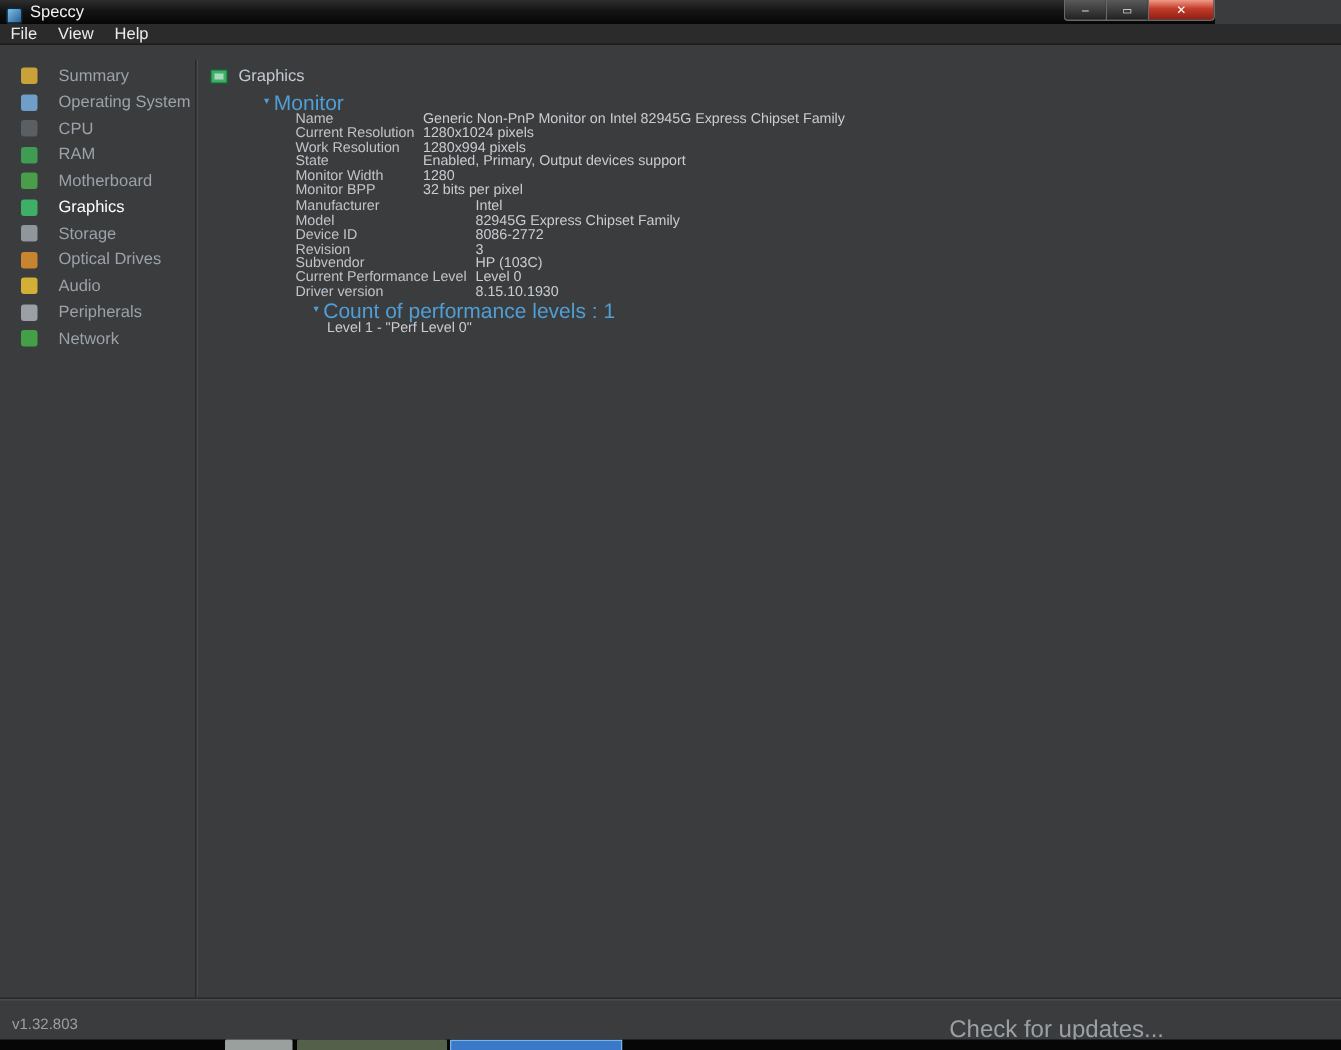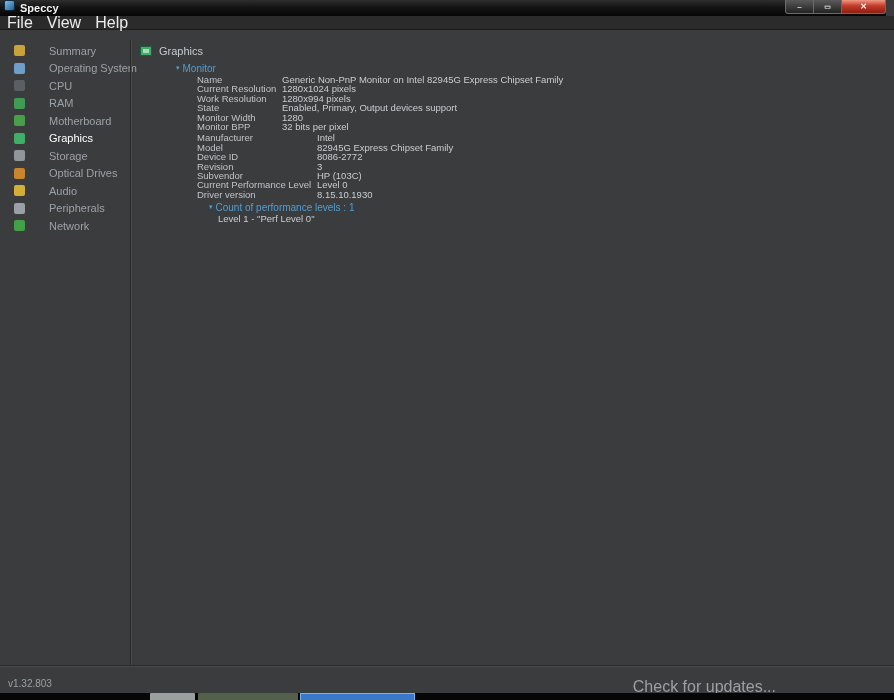--- a/index.html
+++ b/index.html
@@ -5,23 +5,23 @@
   * { margin:0; padding:0; box-sizing:border-box; }
   html,body { width:894px; height:700px; overflow:hidden; }
   body {
     font-family:"Liberation Sans", sans-serif;
     background:#3b3c3e;
     color:#c3c8cc;
     position:relative;
   }
   
   .titlebar {
-    position:absolute; top:0; left:0; width:886px; height:16px;
+    position:absolute; top:0; left:0; width:810px; height:16px;
     background:linear-gradient(#2e2e2e 0%, #141414 45%, #060606 100%);
-    display:flex; align-items:flex-start;font-weight:bold;
+    display:flex; align-items:flex-end;
   }
   .app-icon {
     width:11px; height:11px; margin:0 5px 0 4px; border-radius:2px;
     background:linear-gradient(135deg,#7cc2ea,#2a5d8f);
     border:1px solid #0d2a42;
   }
   .win-title { font-size:11px; color:#f2f2f2; line-height:16px; }
   .win-buttons { position:absolute; right:0; top:0; display:flex; }
   .win-btn {
     height:14px; border:1px solid #6a6a6a; border-top:none;
@@ -37,25 +37,25 @@
     width:45px; border-radius:0 0 3px 0;
     background:linear-gradient(#f09a86,#c23b2a 45%,#8f1f12);
   }
   .win-btn.close::before { content:"✕"; color:#fff; font-size:8px; }
   
   .menubar {
     position:absolute; top:16px; left:0; width:894px; height:14px;
     background:#2b2b2c; border-bottom:1px solid #1d1d1d;
     display:flex; align-items:center;
   }
-  .menu-item { font-size:16px; color:#ececec; padding:0 7px; line-height:14px; cursor:default; }
+  .menu-item { font-size:11px; color:#ececec; padding:0 7px; line-height:14px; cursor:default; }
   
   .sidebar { position:absolute; top:42px; left:6px; width:120px; }
   .side-item {
-    height:17.5px; display:flex; align-items:center; gap:24px;
+    height:17.5px; display:flex; align-items:center; gap:14px;
     padding-left:8px; cursor:default;
   }
   .side-item .sq { width:11px; height:11px; border-radius:2px; flex:0 0 auto; }
   .side-label { font-size:11px; color:#9ba2a9; white-space:nowrap; }
   .side-item.selected .side-label { color:#ffffff; }
   
   .v-divider {
     position:absolute; top:40px; left:130px; width:0; height:625px;
     border-left:1px solid #292929; border-right:1px solid #4a4b4d;
   }
@@ -68,21 +68,21 @@
   }
   .page-icon::after {
     content:""; position:absolute; left:2px; top:2px; right:2px; bottom:2px;
     background:#bfe6cf; opacity:.8;
   }
   .page-title { font-size:11px; color:#c4cbd0; }
   .sections { position:absolute; left:36px; top:20px; width:700px; }
   .sec-header { display:flex; align-items:center; gap:3px; height:10px; margin-top:3px; cursor:default; }
   .sec-arrow { color:#4f9fd6; font-size:7px; line-height:10px; }
   .sec-arrow::before { content:"▾"; }
-  .sec-title { font-size:10px; color:#4f9fd6; white-space:nowrap; }
+  .sec-title { font-size:14px; color:#4f9fd6; white-space:nowrap; }
   .rows { margin-left:21px; margin-top:2px; }
   .row { height:9.4px; line-height:9.4px; font-size:9.5px; white-space:nowrap; }
   .row .lbl { display:inline-block; color:#bfc4c8; vertical-align:top; }
   .g1 .row .lbl { width:85px; }
   .g2 .row .lbl { width:120px; }
   .row .val { color:#c9cdd1; }
   .subsec { margin-left:12px; }
   .sub-line { height:9.4px; line-height:9.4px; font-size:9.5px; color:#c9cdd1; margin-left:9px; margin-top:2px; }
   
   .status-divider {

